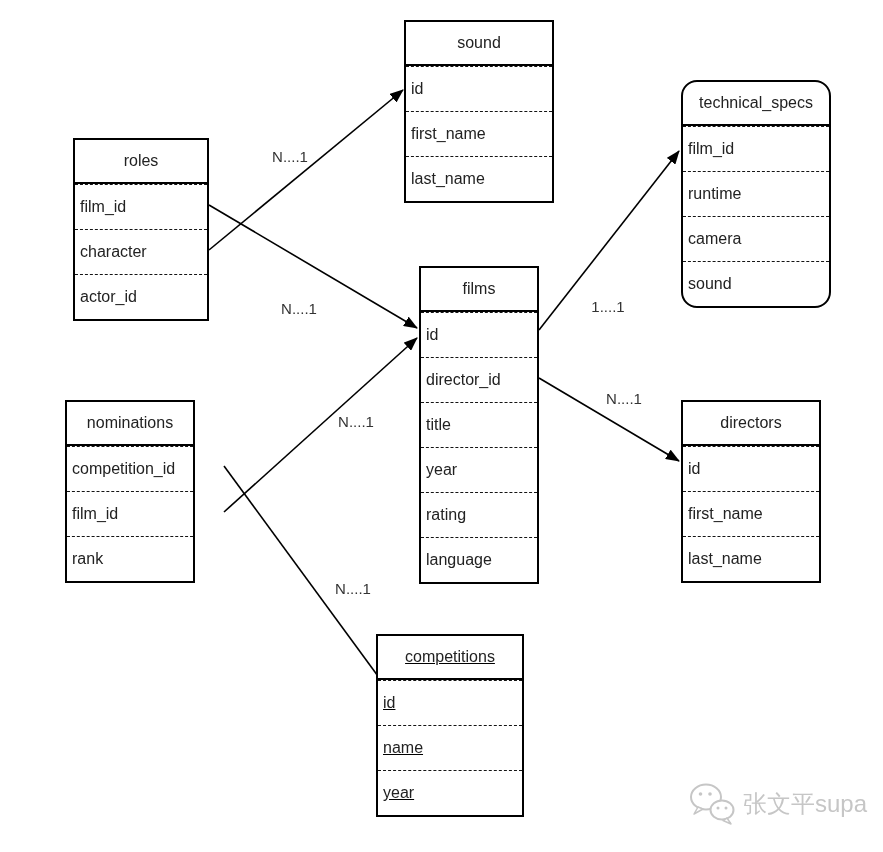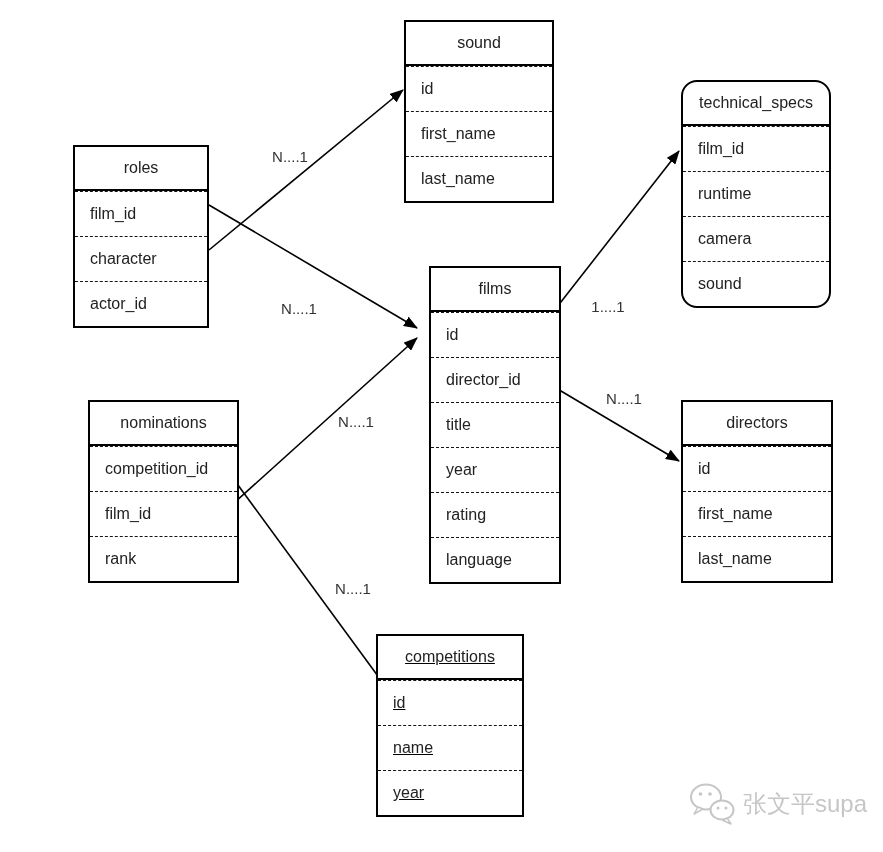--- a/index.html
+++ b/index.html
@@ -10,21 +10,21 @@
   .connector-layer { position:absolute; left:0; top:0; width:883px; height:852px; }
   .connector-layer line { stroke:#000000; stroke-width:1.6; }
 
   .entity { position:absolute; background:#ffffff; border:2px solid #000000; }
   .entity-title {
     height:44px; line-height:41px; text-align:center;
     font-size:16px; color:#222222; border-bottom:2px solid #000000;
     white-space:nowrap; overflow:hidden;
   }
   .entity-row {
-    height:45px; line-height:44px; padding-left:15px;
+    height:45px; line-height:44px; padding-left:5px;
     font-size:16px; color:#222222; border-top:1px dashed #141414;
     white-space:nowrap; overflow:hidden;
   }
   .rel-label {
     position:absolute; transform:translate(-50%,-50%);
     font-size:15px; color:#333333; white-space:nowrap;
   }
   .watermark {
     position:absolute; left:688px; top:781px;
     display:flex; align-items:center; gap:7px;
@@ -52,53 +52,53 @@
     <line x1="224" y1="466" x2="394" y2="698" marker-end="url(#arrow)"></line>
   </svg>
 
   <div class="entity" style="left:404px; top:20px; width:150px;">
     <div class="entity-title">sound</div>
     <div class="entity-row">id</div>
     <div class="entity-row">first_name</div>
     <div class="entity-row">last_name</div>
   </div>
 
-  <div class="entity" style="left:73px; top:138px; width:136px;margin-top:7px;">
+  <div class="entity" style="left:73px; top:138px; width:136px;">
     <div class="entity-title">roles</div>
     <div class="entity-row">film_id</div>
     <div class="entity-row">character</div>
     <div class="entity-row">actor_id</div>
   </div>
 
   <div class="entity" style="left:681px; top:80px; width:150px;border-radius:16px;">
     <div class="entity-title">technical_specs</div>
     <div class="entity-row">film_id</div>
     <div class="entity-row">runtime</div>
     <div class="entity-row">camera</div>
     <div class="entity-row">sound</div>
   </div>
 
-  <div class="entity" style="left:419px; top:266px; width:132px;margin-left:10px;">
+  <div class="entity" style="left:419px; top:266px; width:120px;">
     <div class="entity-title">films</div>
     <div class="entity-row">id</div>
     <div class="entity-row">director_id</div>
     <div class="entity-row">title</div>
     <div class="entity-row">year</div>
     <div class="entity-row">rating</div>
     <div class="entity-row">language</div>
   </div>
 
-  <div class="entity" style="left:681px; top:400px; width:152px;">
+  <div class="entity" style="left:681px; top:400px; width:140px;">
     <div class="entity-title">directors</div>
     <div class="entity-row">id</div>
     <div class="entity-row">first_name</div>
     <div class="entity-row">last_name</div>
   </div>
 
-  <div class="entity" style="left:88px; top:400px; width:151px;">
+  <div class="entity" style="left:65px; top:400px; width:130px;">
     <div class="entity-title">nominations</div>
     <div class="entity-row">competition_id</div>
     <div class="entity-row">film_id</div>
     <div class="entity-row">rank</div>
   </div>
 
   <div class="entity" style="left:376px; top:634px; width:148px;text-decoration:underline;">
     <div class="entity-title">competitions</div>
     <div class="entity-row">id</div>
     <div class="entity-row">name</div>

